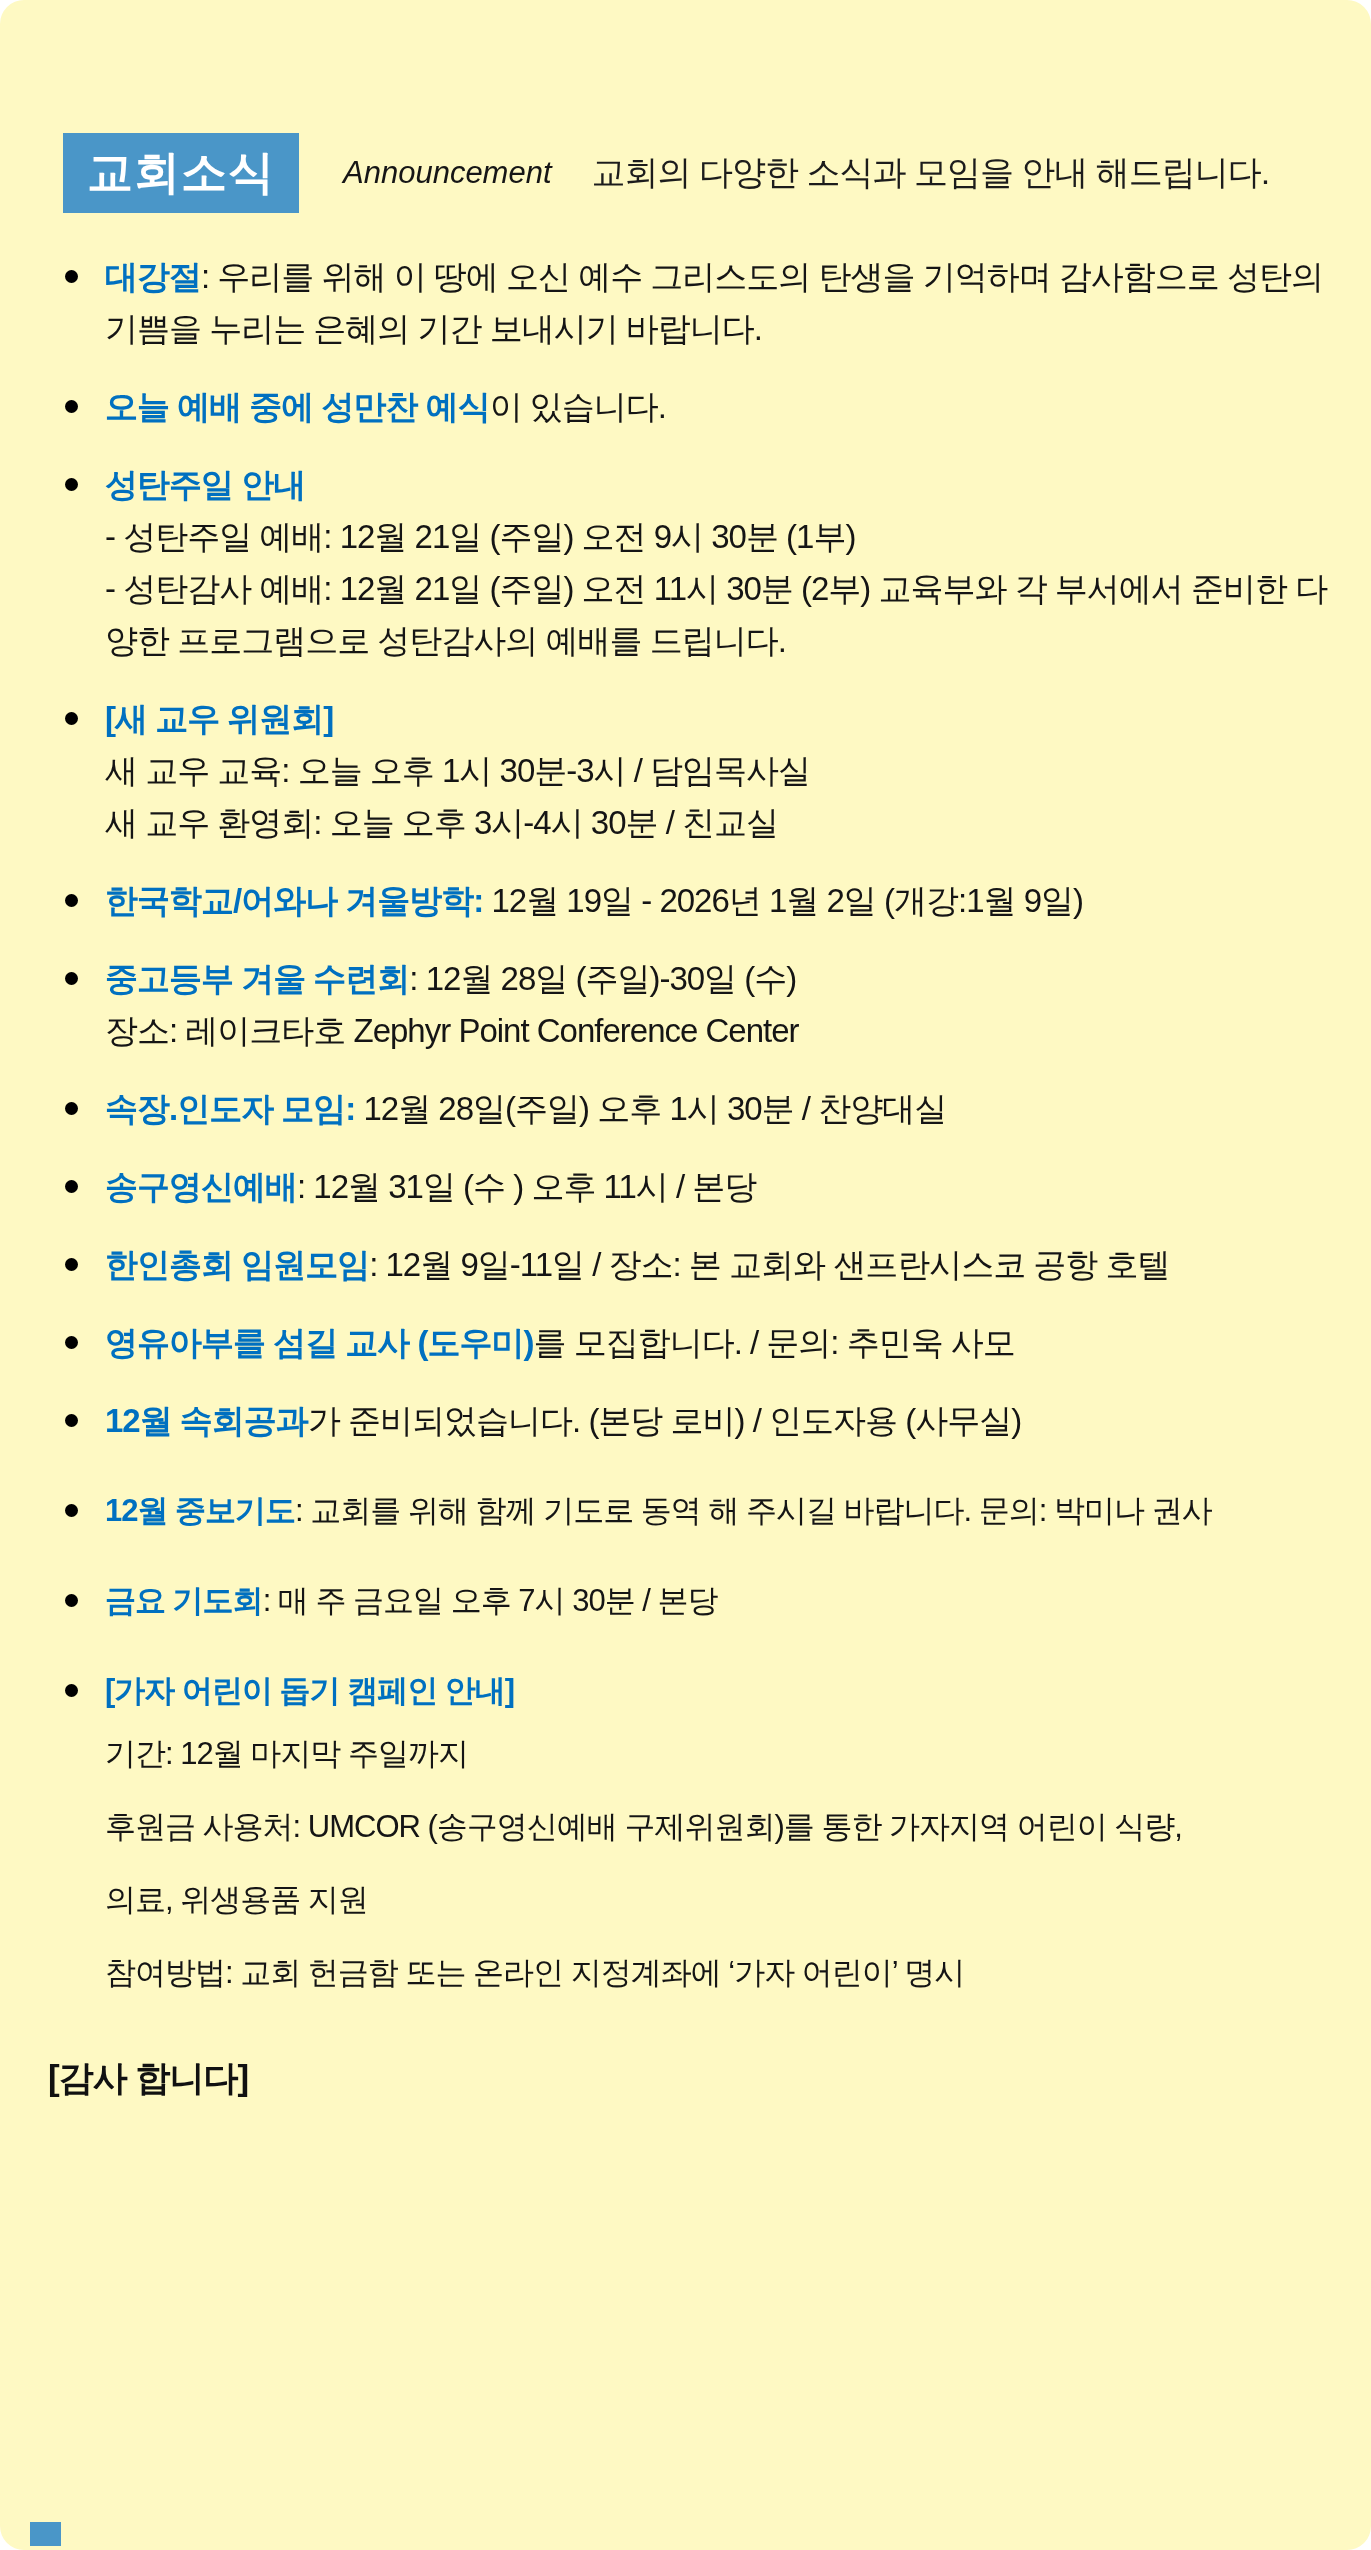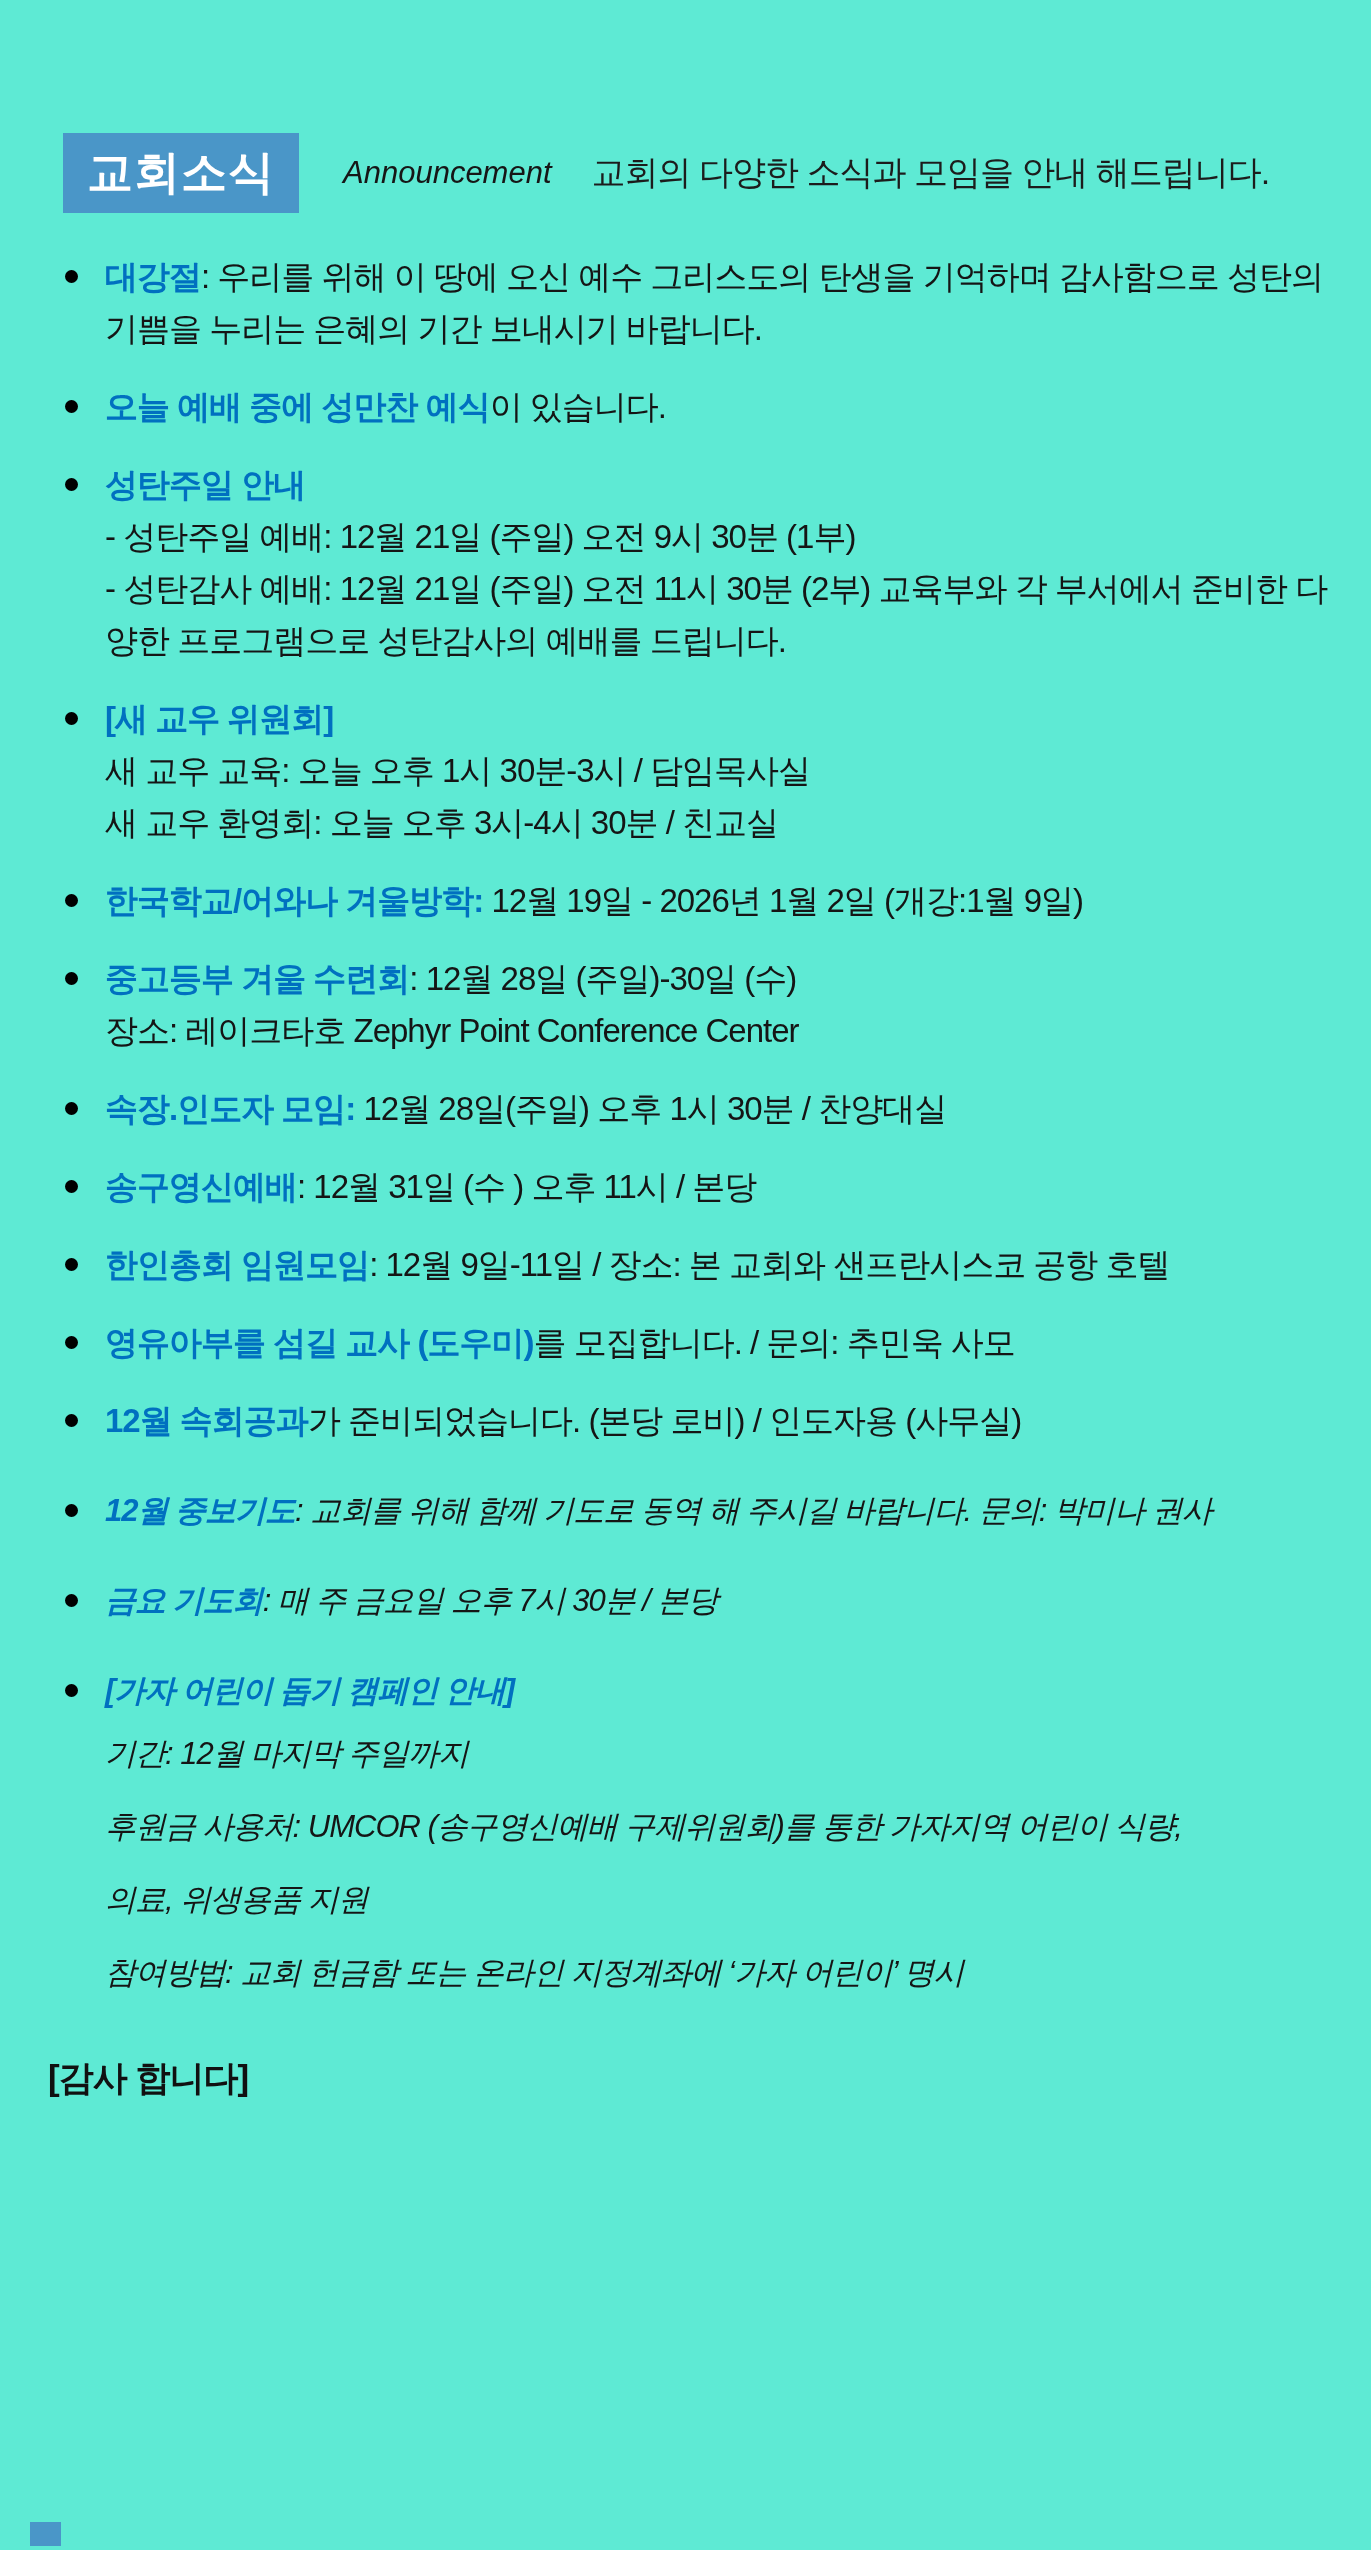--- a/index.html
+++ b/index.html
@@ -1,21 +1,21 @@
 <!DOCTYPE html>
 <html><head>
 <meta charset="utf-8">
 <style>
   html,body{margin:0;padding:0;background:#ffffff;}
   body{
     width:1371px;height:2550px;
     font-family:"Liberation Sans","DejaVu Sans",sans-serif;
     color:#111111;
   }
-  .page{position:relative;width:1371px;height:2550px;overflow:hidden;background:#5eead4;}
+  .page{position:relative;width:1371px;height:2550px;overflow:hidden;background:#fef9c3;border-radius:24px;}
 
   
   .header{display:flex;align-items:center;padding:133px 0 0 63px;}
   .badge{
     background:#4a96c8;color:#ffffff;font-weight:700;font-size:46px;
     line-height:1.0;padding:16px 24px 18px 24px;letter-spacing:1px;
   }
   .subtitle-en{font-style:italic;font-size:31px;margin-left:44px;color:#161616;letter-spacing:0px;}
   .subtitle-ko{font-size:34px;margin-left:40px;color:#1c1c1c;letter-spacing:-1px;}
 
@@ -26,21 +26,21 @@
     margin-bottom:26px;letter-spacing:-1px;color:#151515;
   }
   .item .dot{
     position:absolute;left:2px;top:19px;width:13px;height:13px;border-radius:50%;
     background:#000000;
   }
   .head{color:#0070c0;font-weight:700;}
   .line{display:block;}
   .small{font-size:31px;}
   .spaced .sub{line-height:73px;}
-  .gap-before{margin-top:38px;font-style:italic;}
+  .gap-before{margin-top:38px;}
 
   
   .thanks-heading{
     font-size:35px;font-weight:700;color:#111111;letter-spacing:-1px;
     margin:46px 25px 28px 48px;
   }
 
   
   .corner-box{position:absolute;left:30px;top:2522px;width:31px;height:24px;background:#4a96c8;}
 </style>

